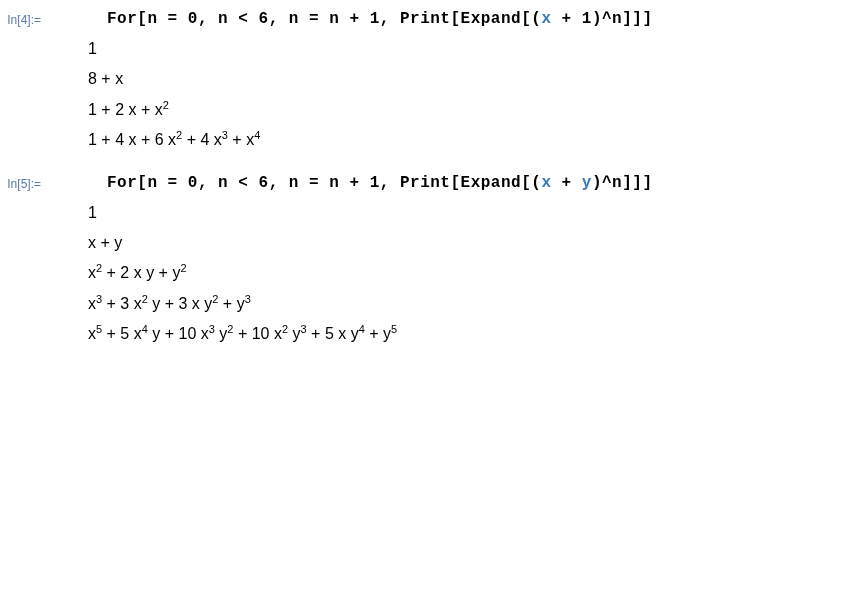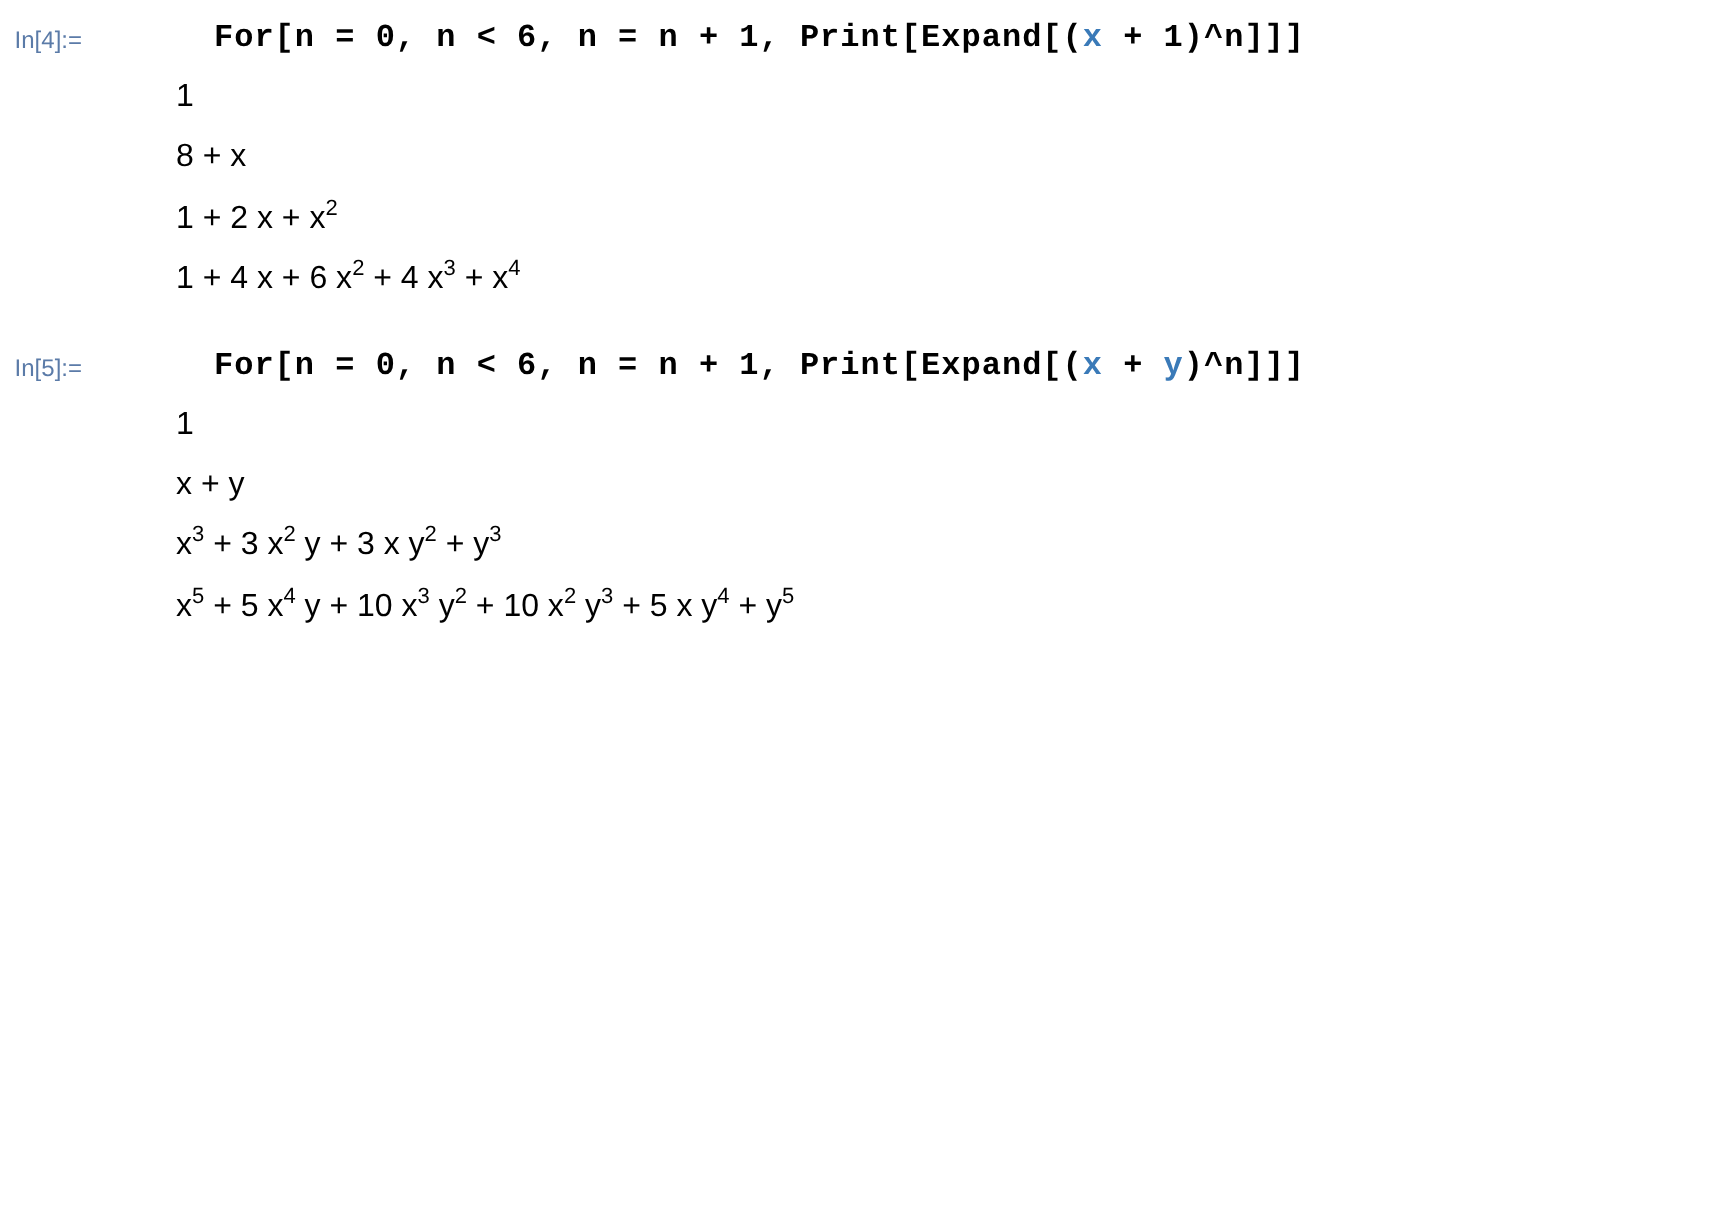--- a/index.html
+++ b/index.html
@@ -70,15 +70,16 @@
   <div class="in-label">
     <span>In[</span><span>5</span><span>]:=</span>
   </div>
   <div class="in-content">
     <span>For[n = 0, n &lt; 6, n = n + 1, Print[Expand[(</span><span class="sym">x</span><span> + </span><span class="sym">y</span><span>)^n]]]</span>
   </div>
 </div>
 <div class="print-output">
   <div class="row">1</div>
   <div class="row">x + y</div>
+  <div class="row">x<sup>2</sup> + 2 x y + y<sup>2</sup></div>
   <div class="row">x<sup>3</sup> + 3 x<sup>2</sup> y + 3 x y<sup>2</sup> + y<sup>3</sup></div>
   <div class="row">x<sup>5</sup> + 5 x<sup>4</sup> y + 10 x<sup>3</sup> y<sup>2</sup> + 10 x<sup>2</sup> y<sup>3</sup> + 5 x y<sup>4</sup> + y<sup>5</sup></div>
 </div>
 
 </body></html>

